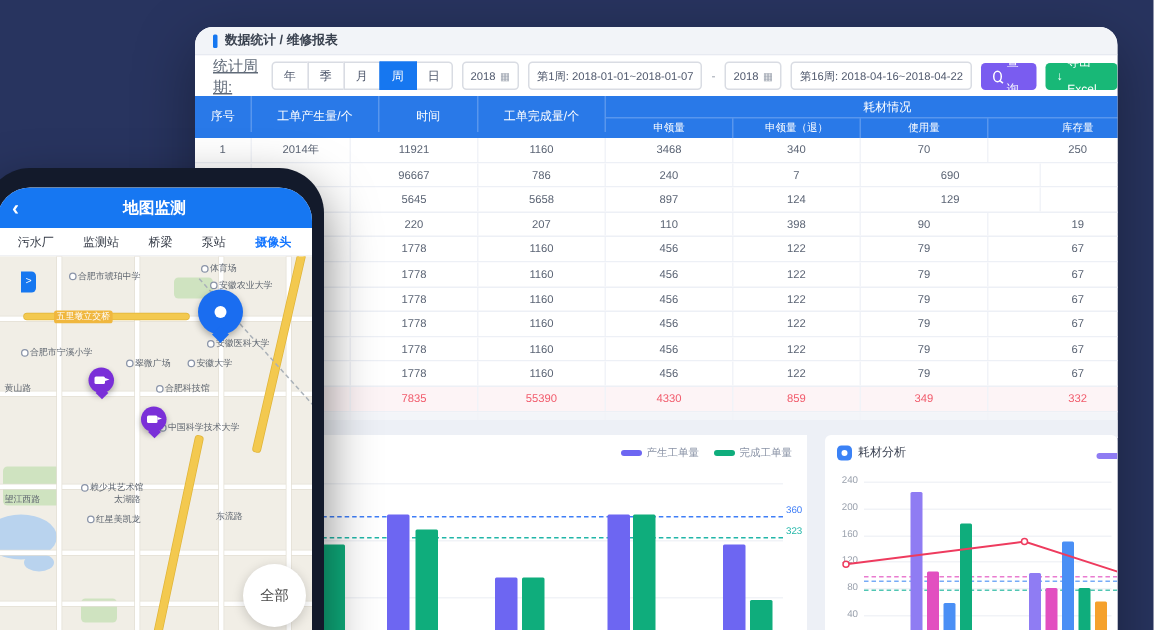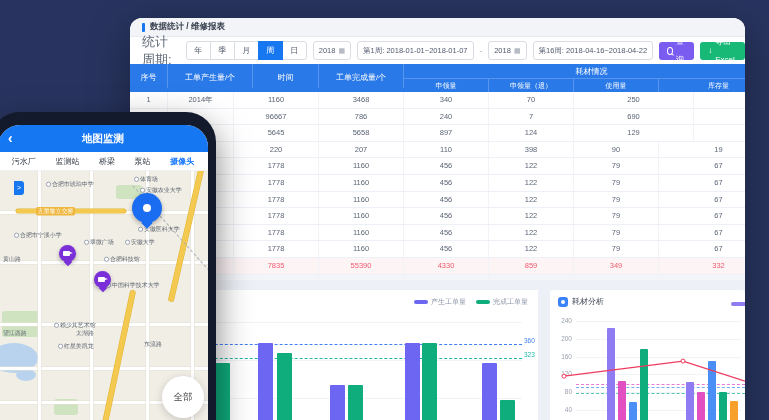--- a/index.html
+++ b/index.html
@@ -6,21 +6,21 @@
   body{width:769px;height:420px;overflow:hidden;position:relative;background:#28345f;
        font-family:"Liberation Sans","DejaVu Sans",sans-serif;-webkit-font-smoothing:antialiased;}
   
   .card{position:absolute;left:130px;top:18px;width:615px;height:460px;background:#fff;
         border-radius:12px;box-shadow:0 12px 40px rgba(0,0,0,.35);overflow:hidden;z-index:10;}
   .crumbbar{height:18px;background:#f2f4f8;border-bottom:1px solid #e7eaf1;display:flex;align-items:center;padding-left:12px;}
   .bluetick{width:3px;height:9px;background:#1677f0;border-radius:1px;margin-right:5px;}
   .crumb{font-size:8.5px;color:#39414f;font-weight:bold;}
   
   .filters{height:27px;display:flex;align-items:center;padding-left:12px;gap:6px;background:#fff;}
-  .flabel{font-size:13px;color:#606a78;}
+  .flabel{font-size:10px;color:#606a78;text-decoration:underline;}
   .seg{display:flex;}
   .seg-btn{width:23px;height:17px;line-height:17px;text-align:center;font-size:8px;color:#515a6e;
            border:1px solid #d9dce3;background:#fff;margin-left:-1px;cursor:pointer;}
   .seg-btn:first-child{border-radius:3px 0 0 3px;margin-left:0;}
   .seg-btn:last-child{border-radius:0 3px 3px 0;}
   .seg-btn.active{background:#1677f0;border-color:#1677f0;color:#fff;position:relative;z-index:2;}
   .fbox{height:17px;line-height:17px;border:1px solid #d9dce3;border-radius:3px;font-size:7.5px;
         color:#515a6e;padding:0 5px;background:#fff;white-space:nowrap;}
   .cal{font-size:7px;color:#9aa1ad;margin-left:3px;}
   .sep{font-size:8px;color:#9aa1ad;}
@@ -156,20 +156,21 @@
             <div style="width:85px;">申领量（退）</div>
             <div style="width:85px;">使用量</div>
             <div style="width:120px;">库存量</div>
           </div>
         </div>
       </div>
     <div>
         <div class="trow">
           <div class="td c0">1</div>
           <div class="td c1">2014年</div>
+          <div class="td c2">11921</div>
           <div class="td c3">1160</div>
           <div class="td c4">3468</div>
           <div class="td c5">340</div>
           <div class="td c6">70</div>
           <div class="td c7">250</div>
         </div>
         <div class="trow">
           <div class="td c0"></div>
           <div class="td c1"></div>
           <div class="td c2">96667</div>

